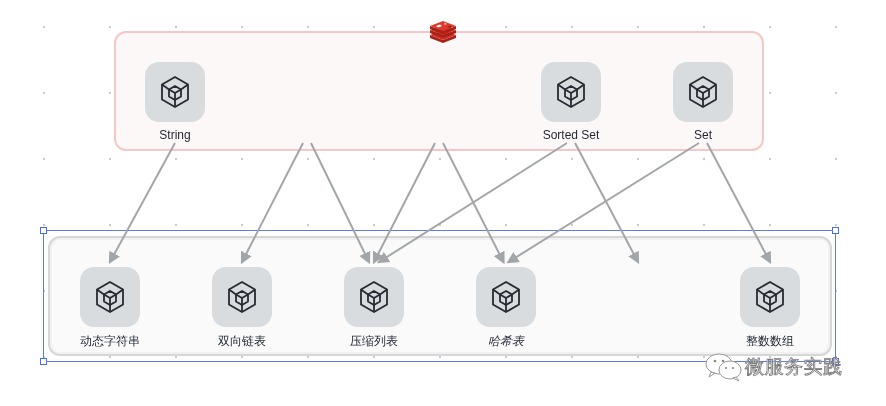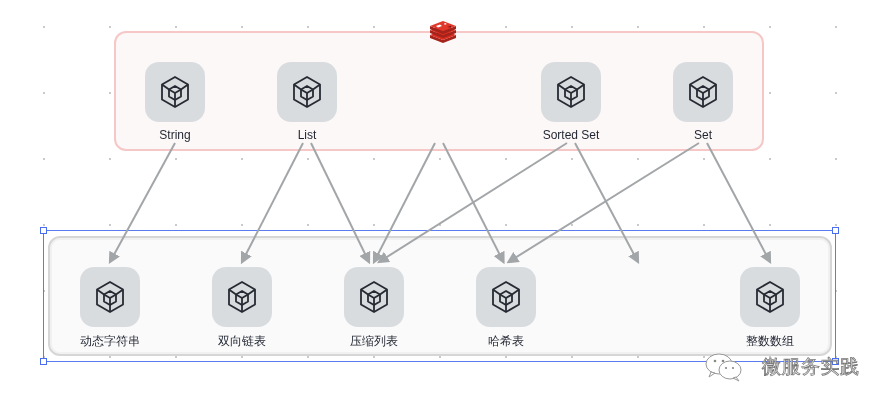--- a/index.html
+++ b/index.html
@@ -15,21 +15,21 @@
   .handle { position: absolute; width: 7px; height: 7px; background: #fff; border: 1.2px solid #4a6cf0; box-sizing: border-box; }
   .group-bottom { position: absolute; left: 48px; top: 236px; width: 784px; height: 120px;
                   border: 2px solid #d6d6d6; border-radius: 12px; background: #fafafa; box-sizing: border-box;
                   box-shadow: inset 0 0 0 2px #f1f1f1; }
   .node { position: absolute; width: 90px; display: flex; flex-direction: column; align-items: center; }
   .node .tile { width: 60px; height: 60px; background: #d9dcdf; border-radius: 14px;
                 display: flex; align-items: center; justify-content: center; }
   .node .label { margin-top: 6px; font-size: 12px; color: #1f2430; white-space: nowrap; text-align: center; }
   .node .label.cn { font-family: "DejaVu Sans", sans-serif; }
   svg.arrows { position: absolute; left: 0; top: 0; }
-  .watermark { position: absolute; left: 704px; top: 352px; display: flex; align-items: center; gap: 18px; }
+  .watermark { position: absolute; left: 704px; top: 352px; display: flex; align-items: center; gap: 1px; }
   .watermark .wm-text { font-family: "DejaVu Sans", sans-serif; font-size: 19px; color: #ffffff;
                         -webkit-text-stroke: 0.8px #777; letter-spacing: 0.5px; }
 </style>
 </head>
 <body>
 
 <div id="canvas">
   <div id="dots">
       <span class="dot" style="left: 43px; top: 26px;"></span>
       <span class="dot" style="left: 109px; top: 26px;"></span>
@@ -155,32 +155,20 @@
         <svg width="36" height="36" viewBox="0 0 36 36" fill="none" stroke="#262b33" stroke-width="1.8" stroke-linejoin="round">
           <path d="M18 3 L31 10.5 L31 25.5 L18 33 L5 25.5 L5 10.5 Z"></path>
           <path d="M18 12 L24 15.5 L24 22.5 L18 26 L12 22.5 L12 15.5 Z"></path>
           <path d="M12 15.5 L18 19 L24 15.5 M18 19 L18 33"></path>
           <path d="M5 10.5 L12 15.5 M31 10.5 L24 15.5"></path>
           <path d="M18 3 L18 12" stroke-width="0"></path>
         </svg>
       </div>
     <span class="label">String</span>
   </div>
-  <div class="node" style="left:262px;top:62px;">
-    <div class="tile">
-        <svg width="36" height="36" viewBox="0 0 36 36" fill="none" stroke="#262b33" stroke-width="1.8" stroke-linejoin="round">
-          <path d="M18 3 L31 10.5 L31 25.5 L18 33 L5 25.5 L5 10.5 Z"></path>
-          <path d="M18 12 L24 15.5 L24 22.5 L18 26 L12 22.5 L12 15.5 Z"></path>
-          <path d="M12 15.5 L18 19 L24 15.5 M18 19 L18 33"></path>
-          <path d="M5 10.5 L12 15.5 M31 10.5 L24 15.5"></path>
-          <path d="M18 3 L18 12" stroke-width="0"></path>
-        </svg>
-      </div>
-    <span class="label">List</span>
-  </div>
   <div class="node" style="left:526px;top:62px;">
     <div class="tile">
         <svg width="36" height="36" viewBox="0 0 36 36" fill="none" stroke="#262b33" stroke-width="1.8" stroke-linejoin="round">
           <path d="M18 3 L31 10.5 L31 25.5 L18 33 L5 25.5 L5 10.5 Z"></path>
           <path d="M18 12 L24 15.5 L24 22.5 L18 26 L12 22.5 L12 15.5 Z"></path>
           <path d="M12 15.5 L18 19 L24 15.5 M18 19 L18 33"></path>
           <path d="M5 10.5 L12 15.5 M31 10.5 L24 15.5"></path>
           <path d="M18 3 L18 12" stroke-width="0"></path>
         </svg>
       </div>
@@ -228,21 +216,21 @@
         <svg width="36" height="36" viewBox="0 0 36 36" fill="none" stroke="#262b33" stroke-width="1.8" stroke-linejoin="round">
           <path d="M18 3 L31 10.5 L31 25.5 L18 33 L5 25.5 L5 10.5 Z"></path>
           <path d="M18 12 L24 15.5 L24 22.5 L18 26 L12 22.5 L12 15.5 Z"></path>
           <path d="M12 15.5 L18 19 L24 15.5 M18 19 L18 33"></path>
           <path d="M5 10.5 L12 15.5 M31 10.5 L24 15.5"></path>
           <path d="M18 3 L18 12" stroke-width="0"></path>
         </svg>
       </div>
     <span class="label cn">压缩列表</span>
   </div>
-  <div class="node" style="left:461px;top:267px;">
+  <div class="node" style="left:461px;top:267px;font-style:italic;">
     <div class="tile">
         <svg width="36" height="36" viewBox="0 0 36 36" fill="none" stroke="#262b33" stroke-width="1.8" stroke-linejoin="round">
           <path d="M18 3 L31 10.5 L31 25.5 L18 33 L5 25.5 L5 10.5 Z"></path>
           <path d="M18 12 L24 15.5 L24 22.5 L18 26 L12 22.5 L12 15.5 Z"></path>
           <path d="M12 15.5 L18 19 L24 15.5 M18 19 L18 33"></path>
           <path d="M5 10.5 L12 15.5 M31 10.5 L24 15.5"></path>
           <path d="M18 3 L18 12" stroke-width="0"></path>
         </svg>
       </div>
     <span class="label cn">哈希表</span>

